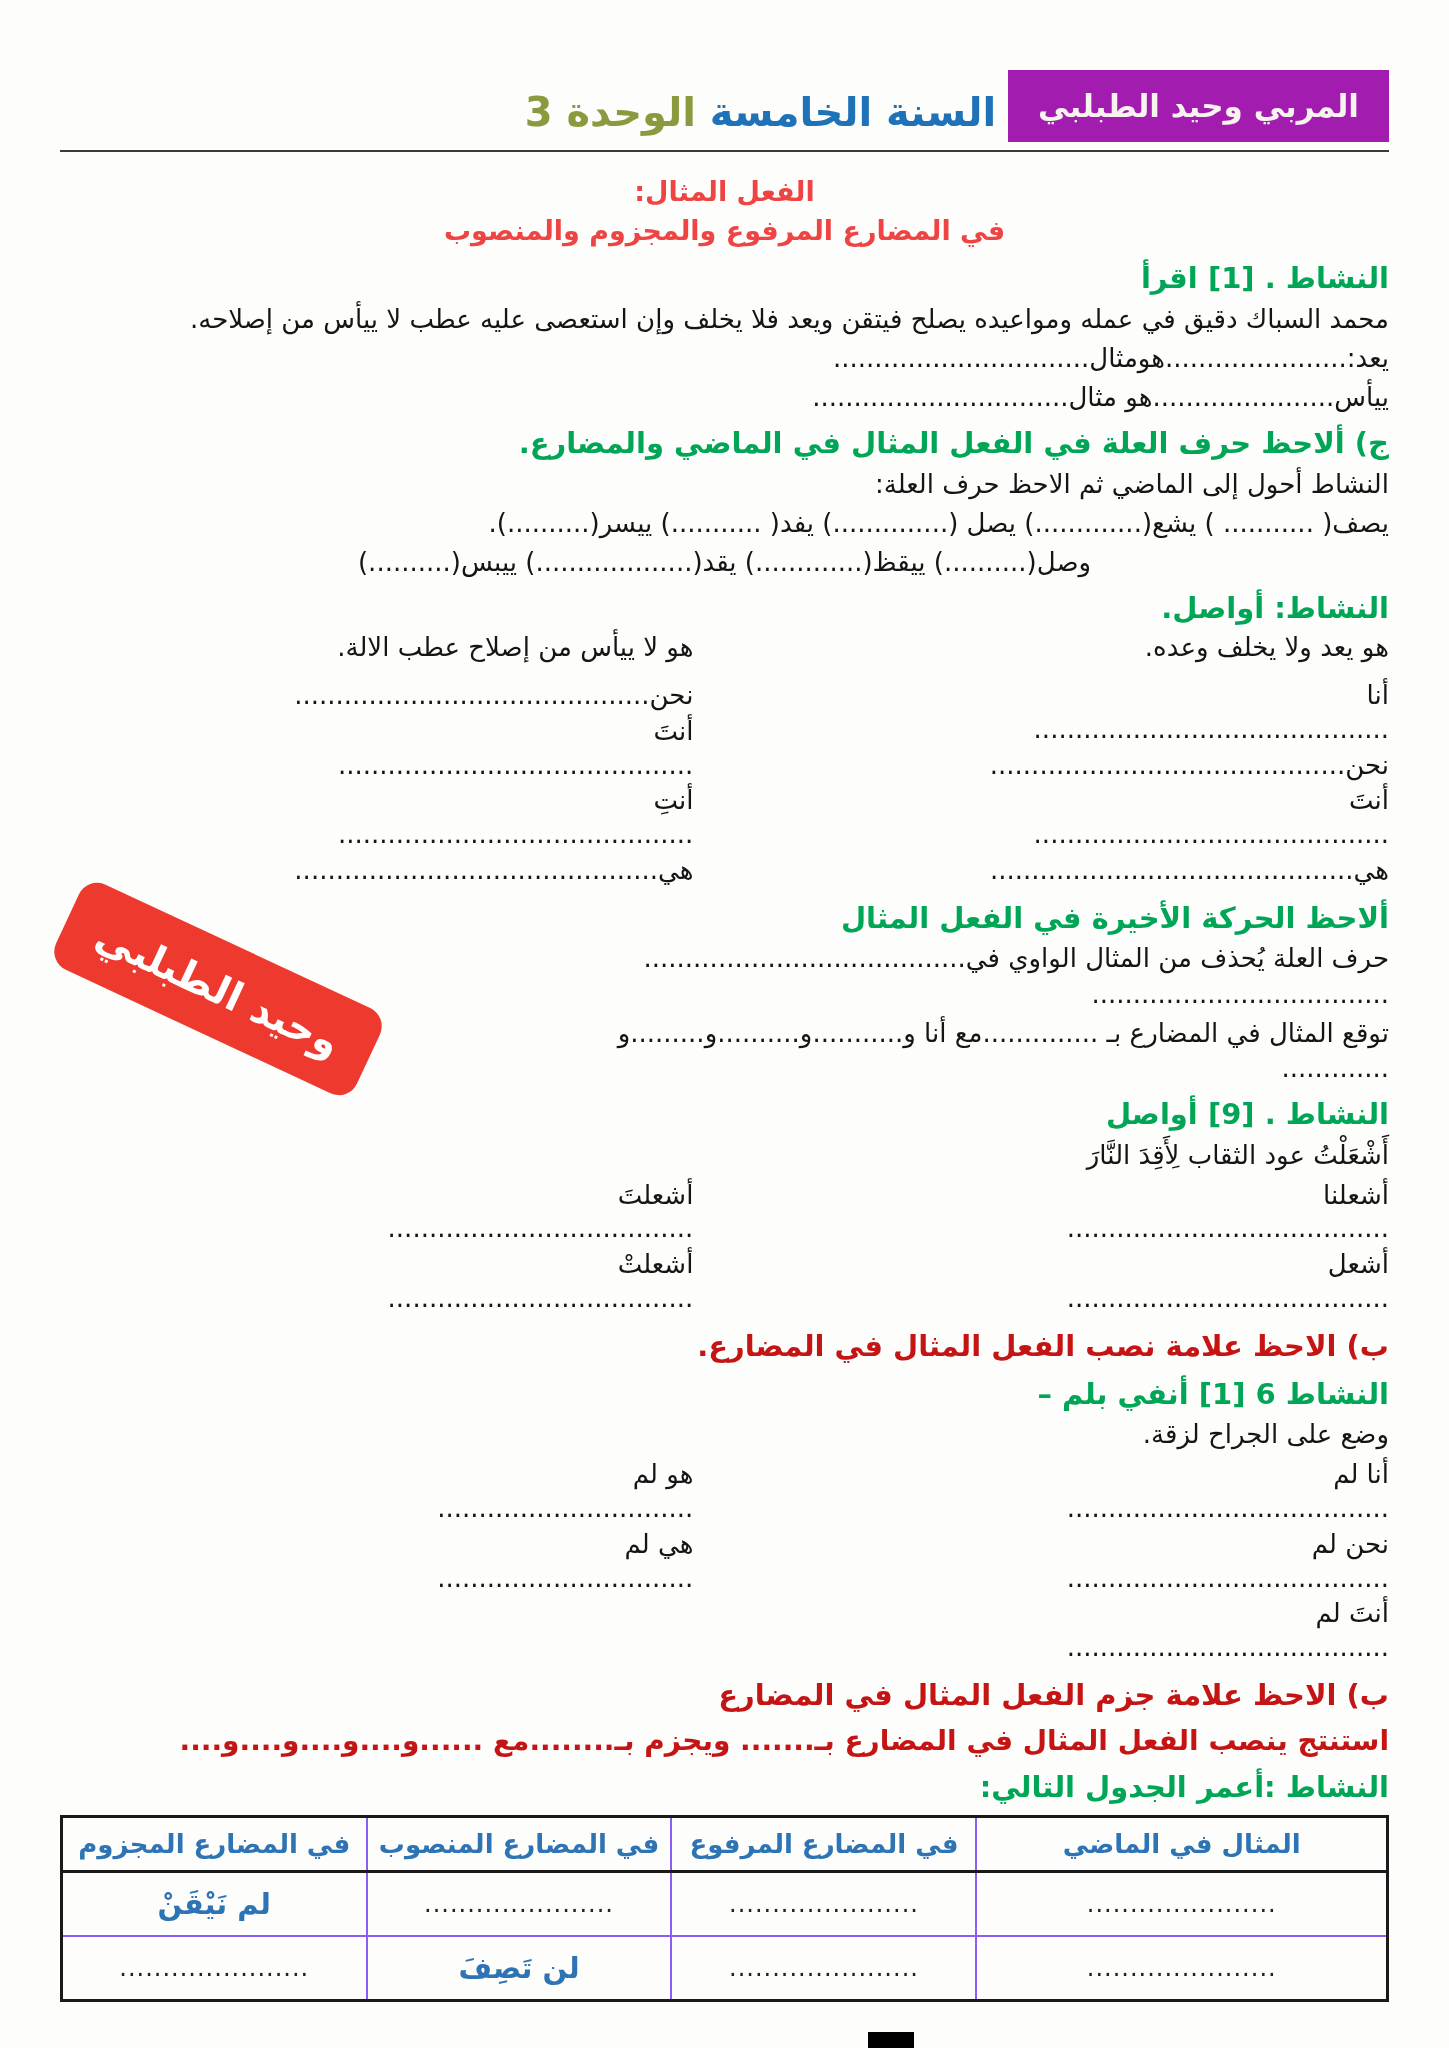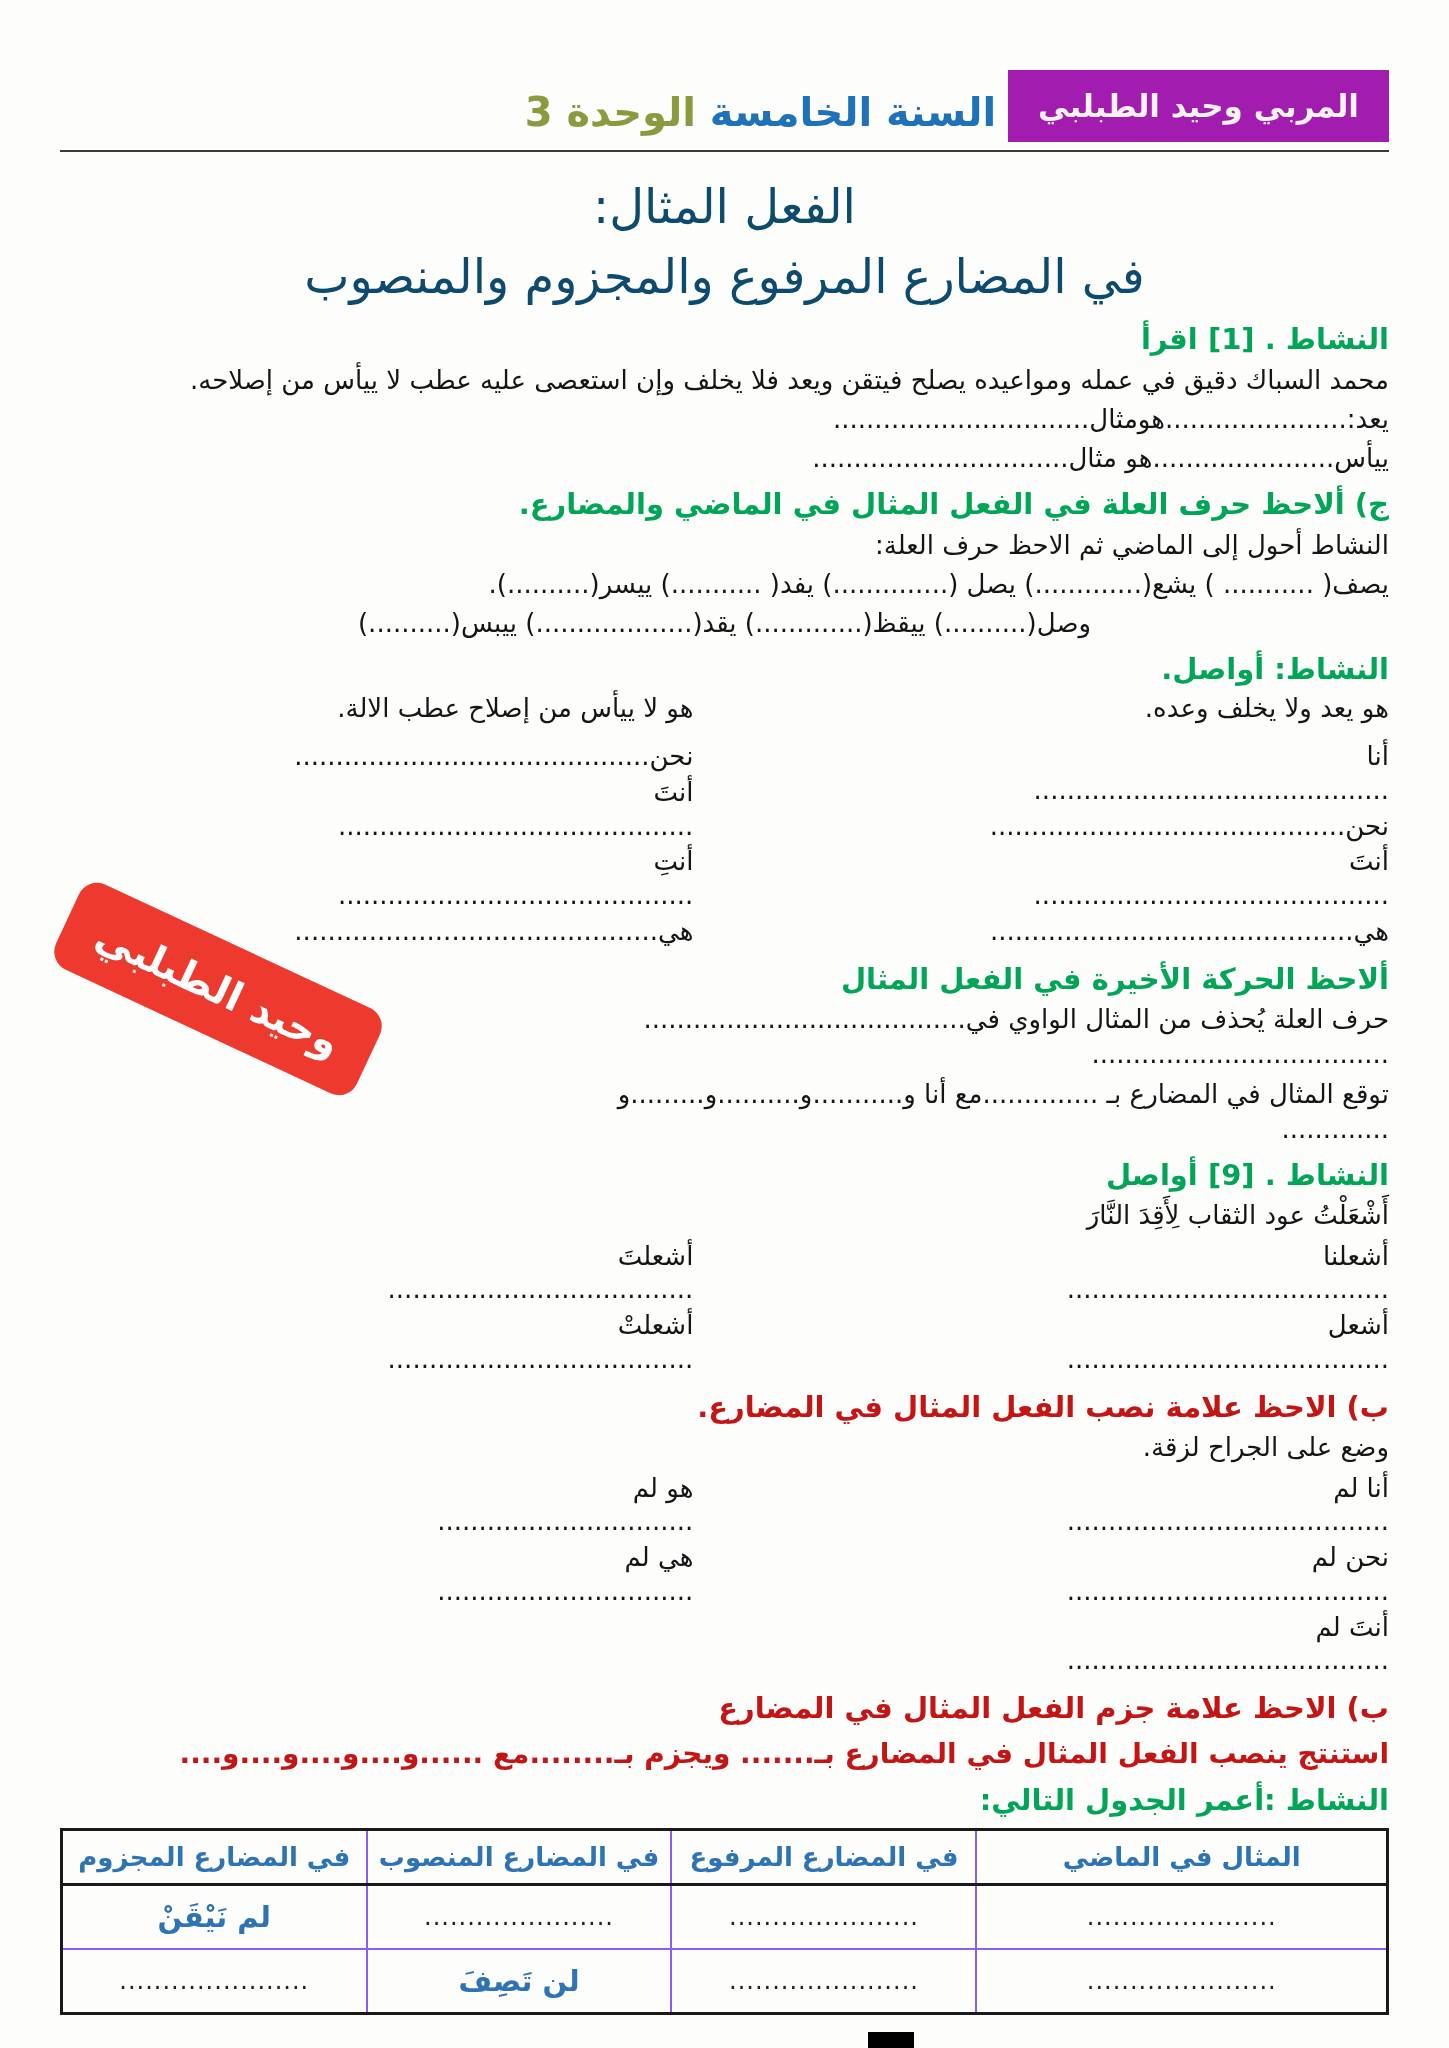--- a/index.html
+++ b/index.html
@@ -22,21 +22,21 @@
     font-weight:bold;font-size:31px;
     padding:18px 30px;display:flex;align-items:center;justify-content:center;
   }
   .grade-unit{display:flex;align-items:center;gap:14px;font-weight:bold;font-size:40px;padding-top:12px;}
   .grade{color:#1f72b8;}
   .unit{color:#8b9a3e;}
   .header-divider{border:none;border-top:2px solid #3a3a3a;margin:8px 0 0 0;}
 
   
   .title-block{text-align:center;margin-top:20px;line-height:1.45;}
-  .title-block div{color:#0c4a6e;font-weight:normal;font-size:48px;}
+  .title-block div{color:#ef4444;font-weight:bold;font-size:27px;}
 
   
   .green-h{color:#00a556;font-weight:bold;font-size:29px;margin:10px 0 2px 0;line-height:1.3;}
   .red-h{color:#c41414;font-weight:bold;font-size:29px;margin:10px 0 2px 0;line-height:1.3;}
   .line{font-size:26px;line-height:1.35;margin:4px 0;white-space:pre-line;}
   .justify{text-align:justify;}
   .centered{text-align:center;}
 
   
   .cols{display:flex;gap:70px;width:90%;margin-top:2px;}
@@ -135,20 +135,21 @@
       <div class="col-l">
         <div class="entry">أشعلتَ
 .....................................</div>
         <div class="entry">أشعلتْ
 .....................................</div>
       </div>
     </div>
 
     <div class="red-h">ب) الاحظ علامة نصب الفعل المثال في المضارع.</div>
 
+    <div class="green-h">النشاط 6 [1] أنفي بلم –</div>
     <div class="line">وضع على الجراح لزقة.</div>
     <div class="cols">
       <div class="col-r">
         <div class="entry">أنا لم
 .......................................</div>
         <div class="entry">نحن لم
 .......................................</div>
         <div class="entry">أنتَ لم
 .......................................</div>
       </div>

